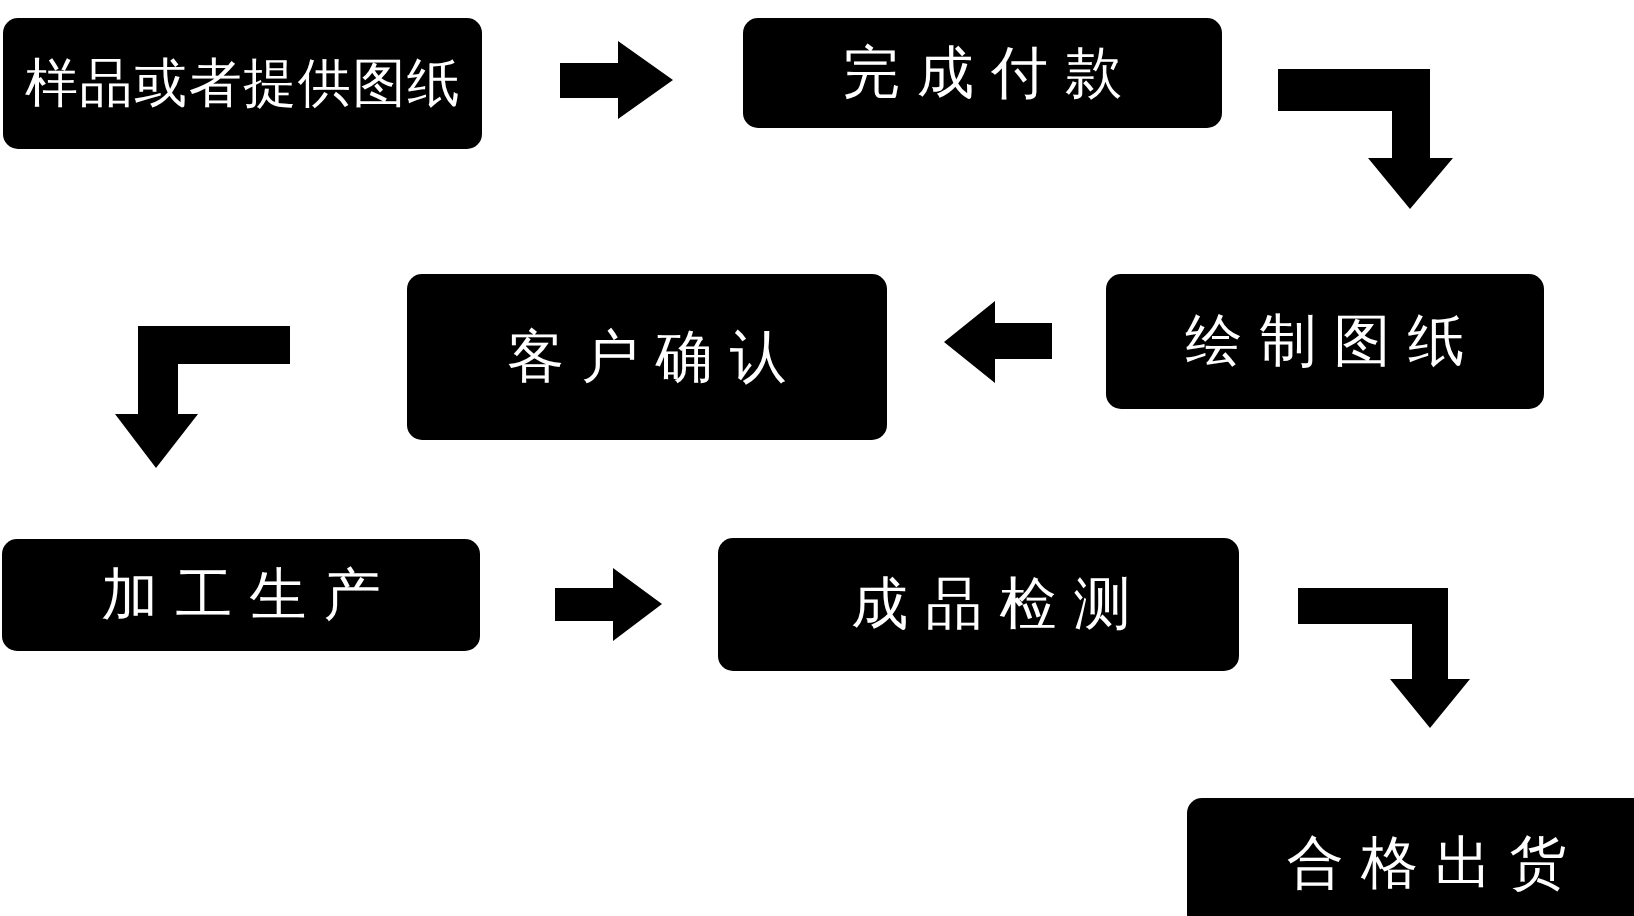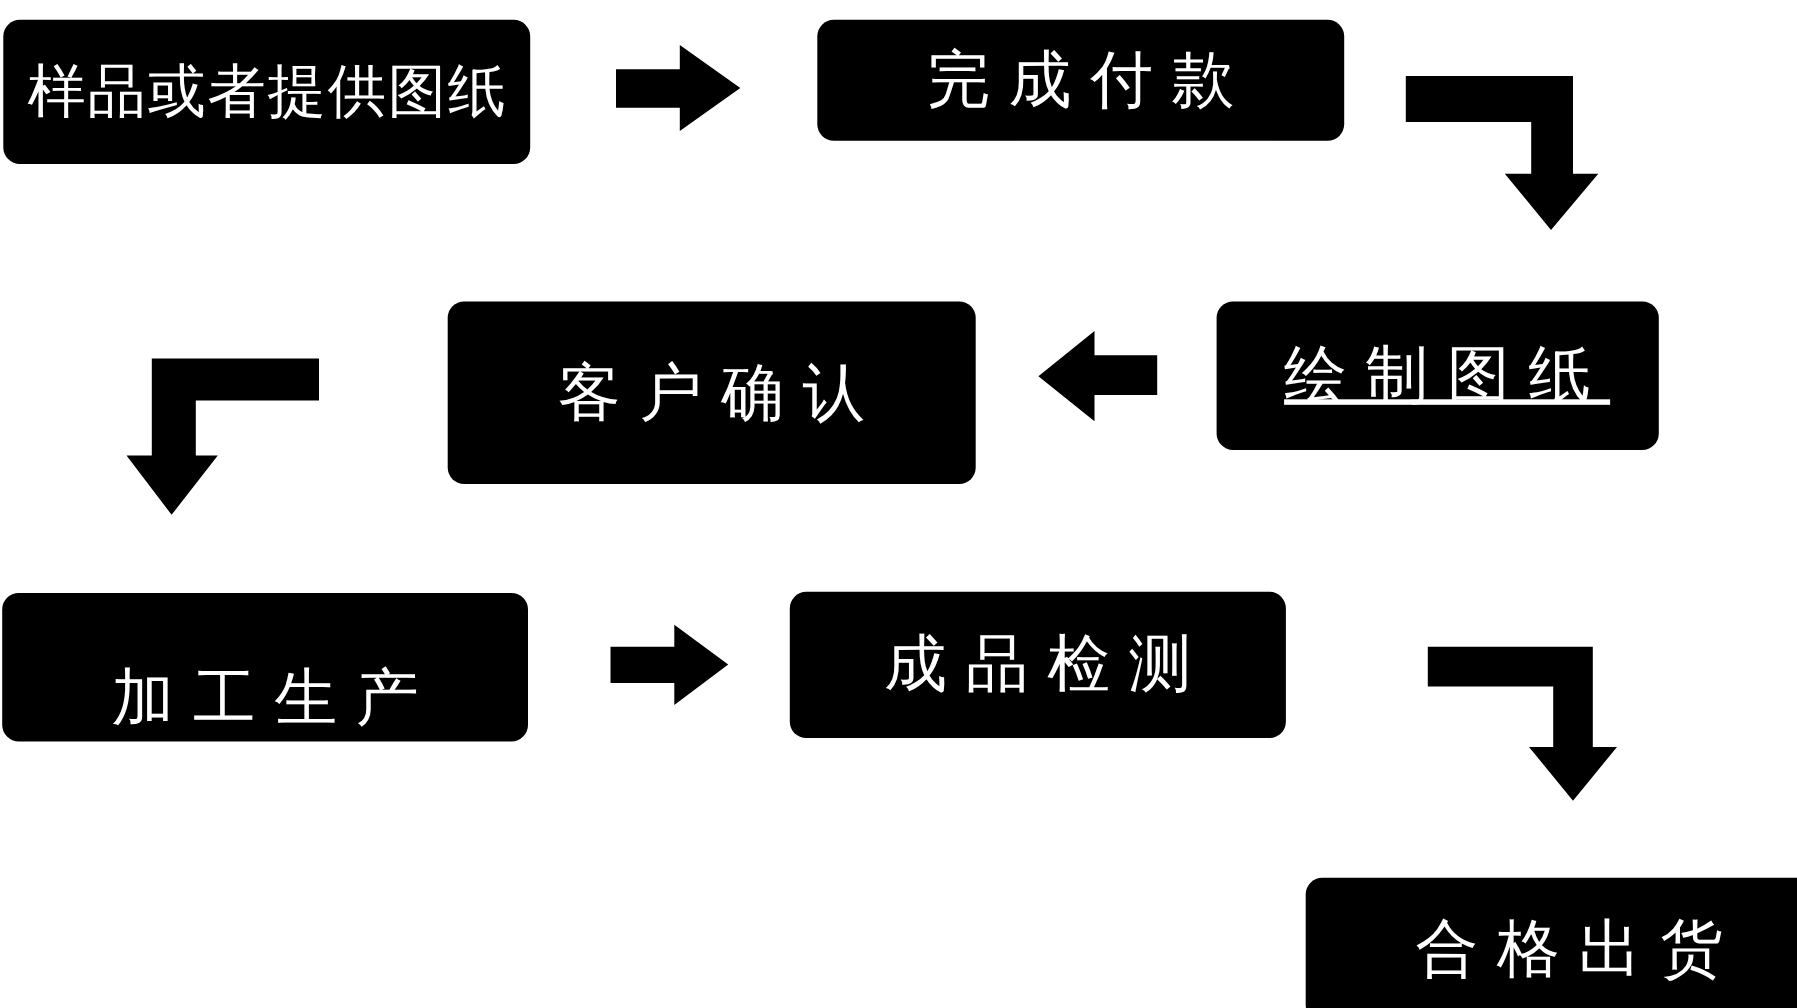--- a/index.html
+++ b/index.html
@@ -31,24 +31,24 @@
     font-weight: 500;
   }
   .node.long {
     font-size: 53px;
     letter-spacing: 0.03em;
     text-indent: 0.03em;
   }
   
   #n1 { left: 3px;    top: 2px;   width: 479px; height: 131px; }
   #n2 { left: 743px;  top: 2px;   width: 479px; height: 110px; }
-  #n3 { left: 1106px; top: 258px; width: 402px; height: 135px; text-decoration: underline; }
+  #n3 { left: 1106px; top: 258px; width: 438px; height: 135px; }
   #n4 { left: 407px;  top: 258px; width: 480px; height: 166px; }
-  #n5 { left: 2px;    top: 523px; width: 478px; height: 135px; align-items: flex-end; }
-  #n6 { left: 718px;  top: 522px; width: 451px; height: 133px; }
+  #n5 { left: 2px;    top: 523px; width: 478px; height: 112px; }
+  #n6 { left: 718px;  top: 522px; width: 496px; height: 133px; padding-left: 25px; }
   #n7 { left: 1187px; top: 782px; width: 479px; height: 131px; }
   #arrow-layer {
     position: absolute;
     left: 0;
     top: 0;
     width: 1634px;
     height: 916px;
     pointer-events: none;
   }
   #arrow-layer path { fill: #000000; }

